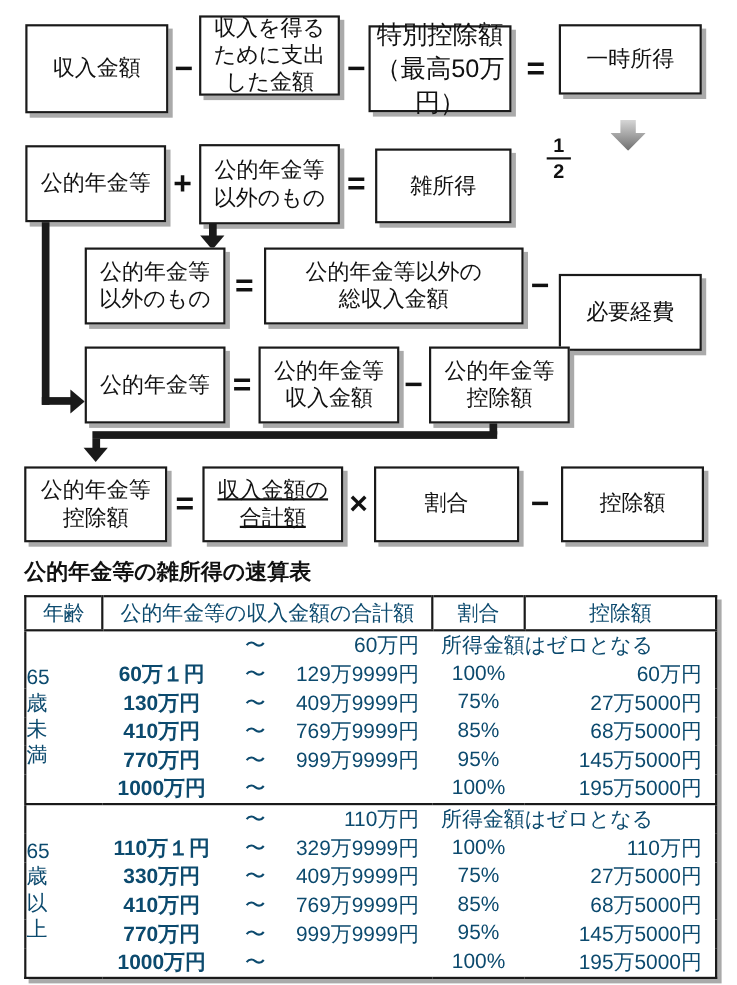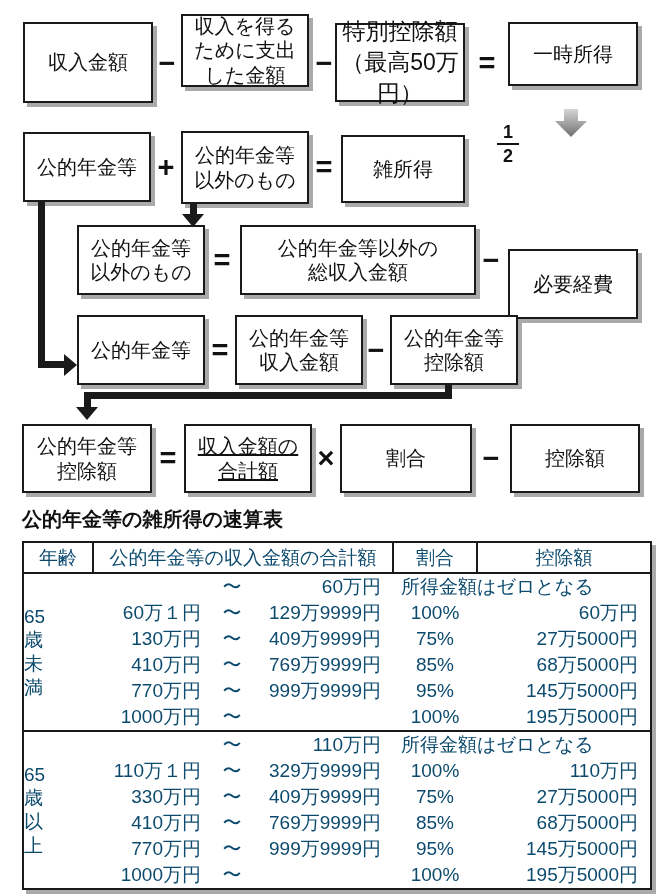--- a/index.html
+++ b/index.html
@@ -52,21 +52,21 @@
   }
   table.speed th:first-child{ border-left:0; }
   tbody.section + tbody.section td{ border-top:0; }
   tbody.section{ border-top:2.5px solid #1a1a1a; }
   td.age{
     text-align:left; vertical-align:middle; white-space:pre-line;
     line-height:1.25; font-size:19px;
   }
   td.range{ border-left:2px solid #1a1a1a; height:23px; padding:0; }
   td.range .row-flex{ display:flex; align-items:center; height:23px; }
-  .low{ width:108px; text-align:right; display:inline-block; }
+  .low{ width:108px; text-align:center; display:inline-block;font-weight:bold; }
   .tilde{ width:62px; text-align:center; display:inline-block; }
   .high{ flex:1; text-align:right; padding-right:12px; }
   td.rate{ border-left:2px solid #1a1a1a; text-align:center; height:23px; padding:0; }
   td.ded{ border-left:2px solid #1a1a1a; text-align:right; padding:0 12px 0 0; height:23px; }
   td.note{ border-left:2px solid #1a1a1a; font-weight:normal; padding-left:8px; height:23px; }
   .footnote{ position:absolute; left:20px; top:857px; font-size:16px; }
 </style>
 </head>
 <body>
 

